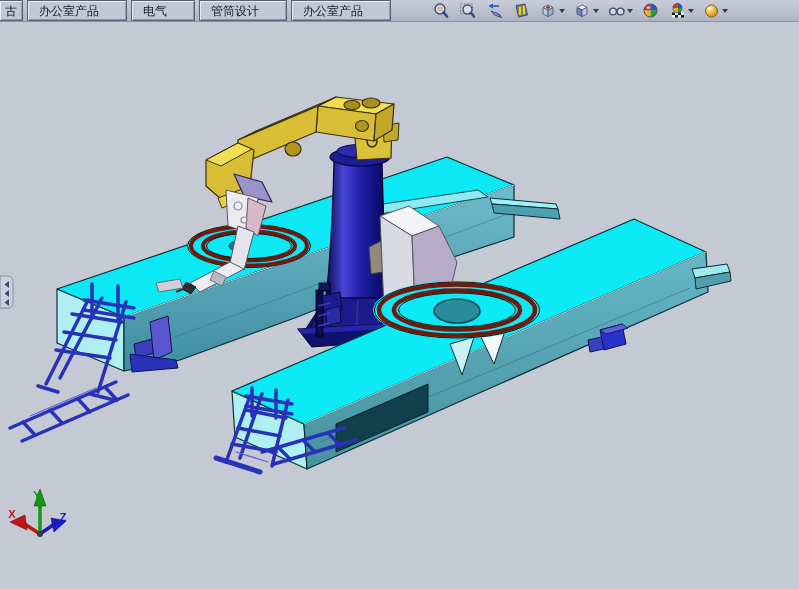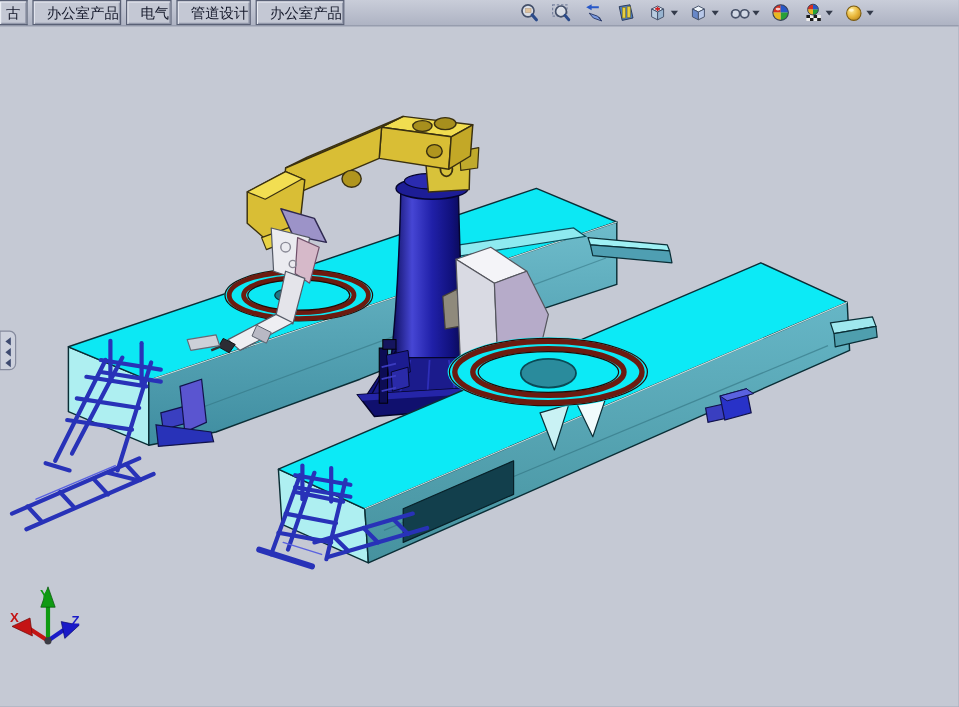--- a/index.html
+++ b/index.html
@@ -5,21 +5,21 @@
   html,body{margin:0;padding:0;background:#9aa0b0;}
   #app{position:relative;width:799px;height:589px;overflow:hidden;
        font-family:"Liberation Sans",sans-serif;user-select:none;}
   #scene{position:absolute;left:0;top:0;}
   
   #cmdbar{position:absolute;left:0;top:0;width:799px;height:22px;
           background:linear-gradient(#c9cdd9,#aeb3c3);
           border-bottom:1px solid #8d93a6;display:flex;align-items:center;
           box-sizing:border-box;z-index:5;}
   #tabs{display:flex;align-items:center;height:22px;}
-  .tab{height:18px;margin:1px 4px 1px 0;padding:1px 1px 0 11px;
+  .tab{height:18px;margin:1px 4px 1px 0;padding:1px 27px 0 11px;
        display:flex;align-items:center;justify-content:center;
        background:#c4c8d4;border:1px solid #596075;
        box-shadow:inset 1px 1px 0 #e9ecf3, inset -1px -1px 0 #9298aa;
        font-size:12px;color:#14182a;white-space:nowrap;cursor:default;}
   .tab.partial{width:18px;padding:1px 2px 0 2px;border-left:none;overflow:hidden;}
   #hud{display:flex;align-items:center;gap:7px;margin-left:auto;margin-right:70px;}
   .hudbtn{display:flex;align-items:center;gap:1px;padding:1px;border-radius:2px;}
   .caret{width:0;height:0;border-left:3.5px solid transparent;
          border-right:3.5px solid transparent;border-top:4px solid #333a4a;}
   
@@ -248,21 +248,21 @@
     <div class="tab partial">
       <span>古</span>
     </div>
     <div class="tab">
       <span>办公室产品</span>
     </div>
     <div class="tab">
       <span>电气</span>
     </div>
     <div class="tab">
-      <span>管道设计</span>
+      <span>管筒设计</span>
     </div>
     <div class="tab">
       <span>办公室产品</span>
     </div>
   </div>
 
   <div id="hud">
     <span class="hudbtn">
       <svg width="18" height="18">
         <rect x="6" y="5" width="4.5" height="3.5" fill="#c8832a" stroke="#7a4a10" stroke-width="0.6"></rect>

